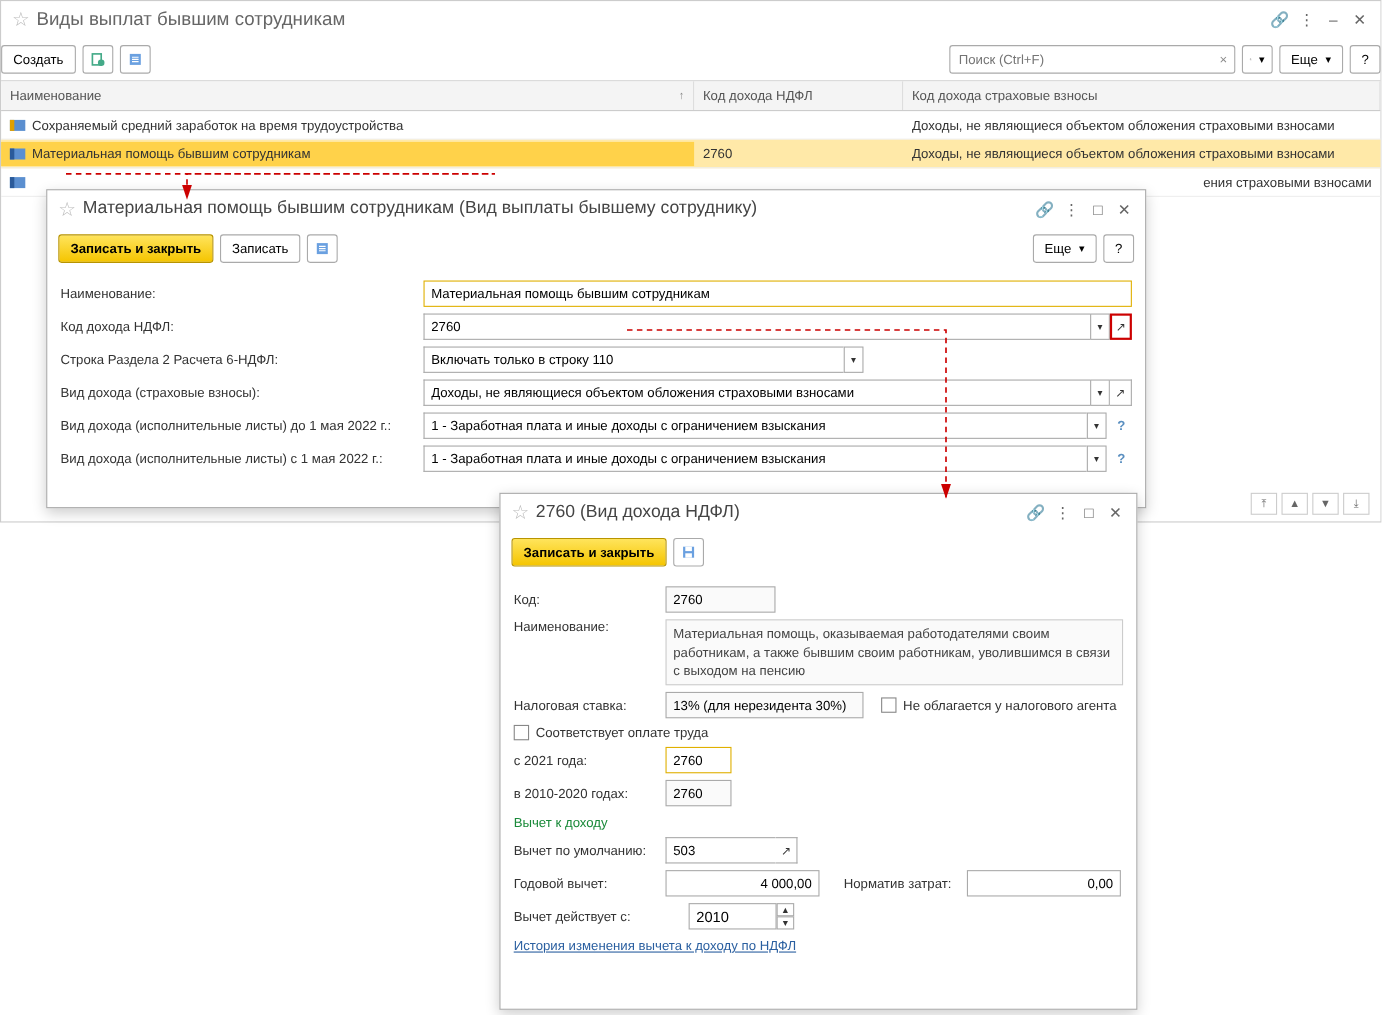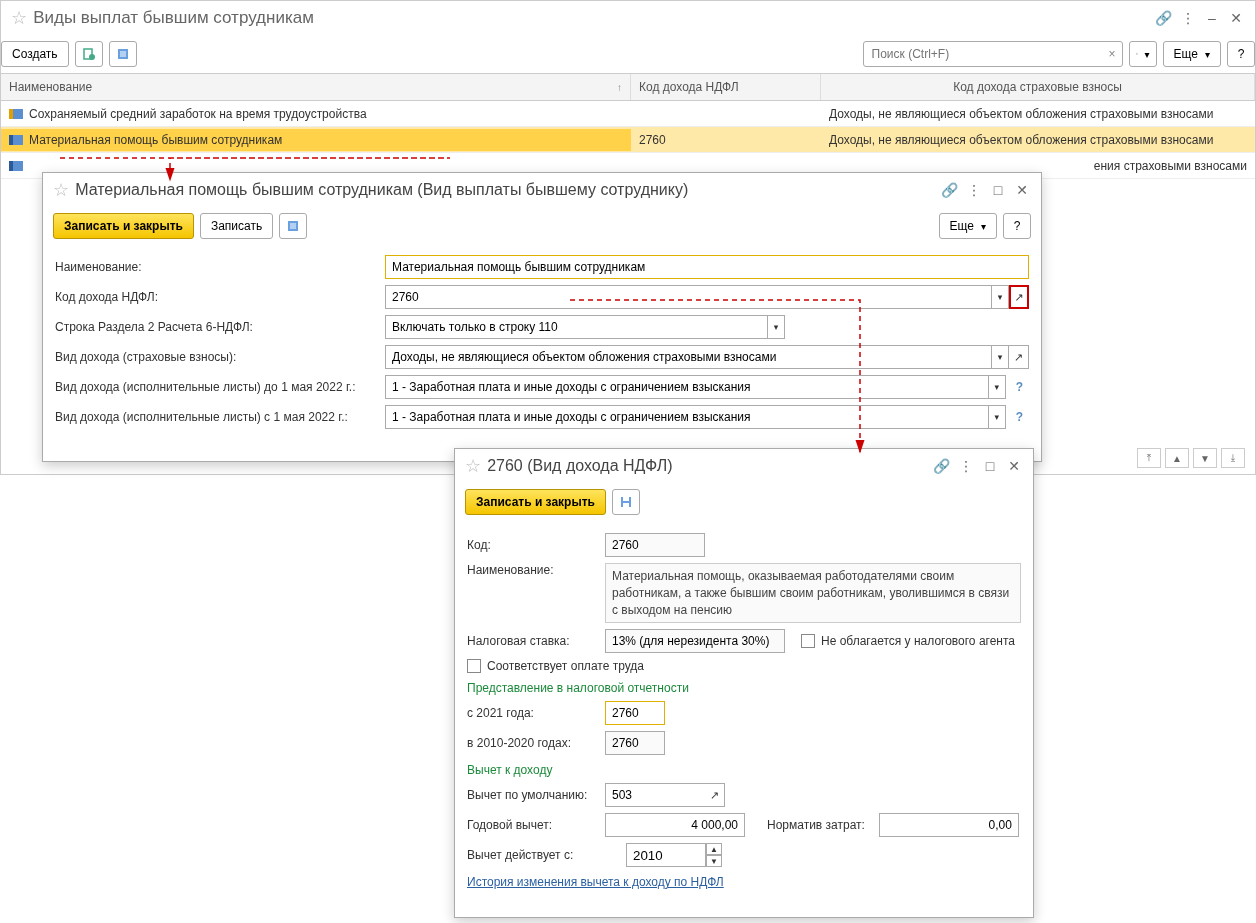--- a/index.html
+++ b/index.html
@@ -20,21 +20,21 @@
 .search-box { border: 1px solid #aaa; border-radius: 3px; height: 26px; display: flex; align-items: center; width: 260px; }
 .search-box input { border: none; outline: none; padding: 0 8px; flex: 1; font-size: 12px; background: transparent; }
 .search-box .clear { padding: 0 6px; color: #888; cursor: pointer; }
 .toolbar-spacer { flex: 1; }
 
 .grid { border-top: 1px solid #ccc; }
 .grid-head { display: flex; background: #f4f4f4; border-bottom: 1px solid #ccc; font-size: 12px; color: #555; }
 .grid-head .col { padding: 6px 8px; border-right: 1px solid #ddd; }
 .grid-head .col1 { width: 630px; display: flex; justify-content: space-between; align-items: center; }
 .grid-head .col2 { width: 190px; }
-.grid-head .col3 { flex: 1; text-align: center; }
+.grid-head .col3 { flex: 1; }
 .grid-row { display: flex; border-bottom: 1px solid #eee; font-size: 12px; align-items: center; height: 26px; }
 .grid-row .cell { padding: 4px 8px; }
 .grid-row .c1 { width: 630px; display: flex; align-items: center; gap: 6px; }
 .grid-row .c2 { width: 190px; }
 .grid-row .c3 { flex: 1; }
 .grid-row.selected { background: #ffe9a8; }
 .grid-row.selected .c1 { background: #ffd24a; }
 .row-icon { width: 14px; height: 10px; display: inline-block; }
 .row-icon.blue { background: #5b8fd0; border-left: 4px solid #2a5a9a; }
 .row-icon.orange { background: #5b8fd0; border-left: 4px solid #e0a000; }
@@ -279,21 +279,20 @@
       <input class="input-text" style="width: 180px; background: rgb(250, 250, 250);" readonly="" value="13% (для нерезидента 30%)">
       <div class="checkbox-row" style="margin:0 0 0 8px">
         <div class="cb"></div>
         <span>Не облагается у налогового агента</span>
       </div>
     </div>
     <div class="checkbox-row">
       <div class="cb"></div>
       <span>Соответствует оплате труда</span>
     </div>
-    <div class="section-green">Представление в налоговой отчетности</div>
     <div class="form-row">
       <div class="lbl">с 2021 года:</div>
       <input class="input-text input-highlight" style="width: 60px;" value="2760">
     </div>
     <div class="form-row">
       <div class="lbl">в 2010-2020 годах:</div>
       <input class="input-text" style="width: 60px; background: rgb(250, 250, 250);" readonly="" value="2760">
     </div>
     <div class="section-green">Вычет к доходу</div>
     <div class="form-row">

